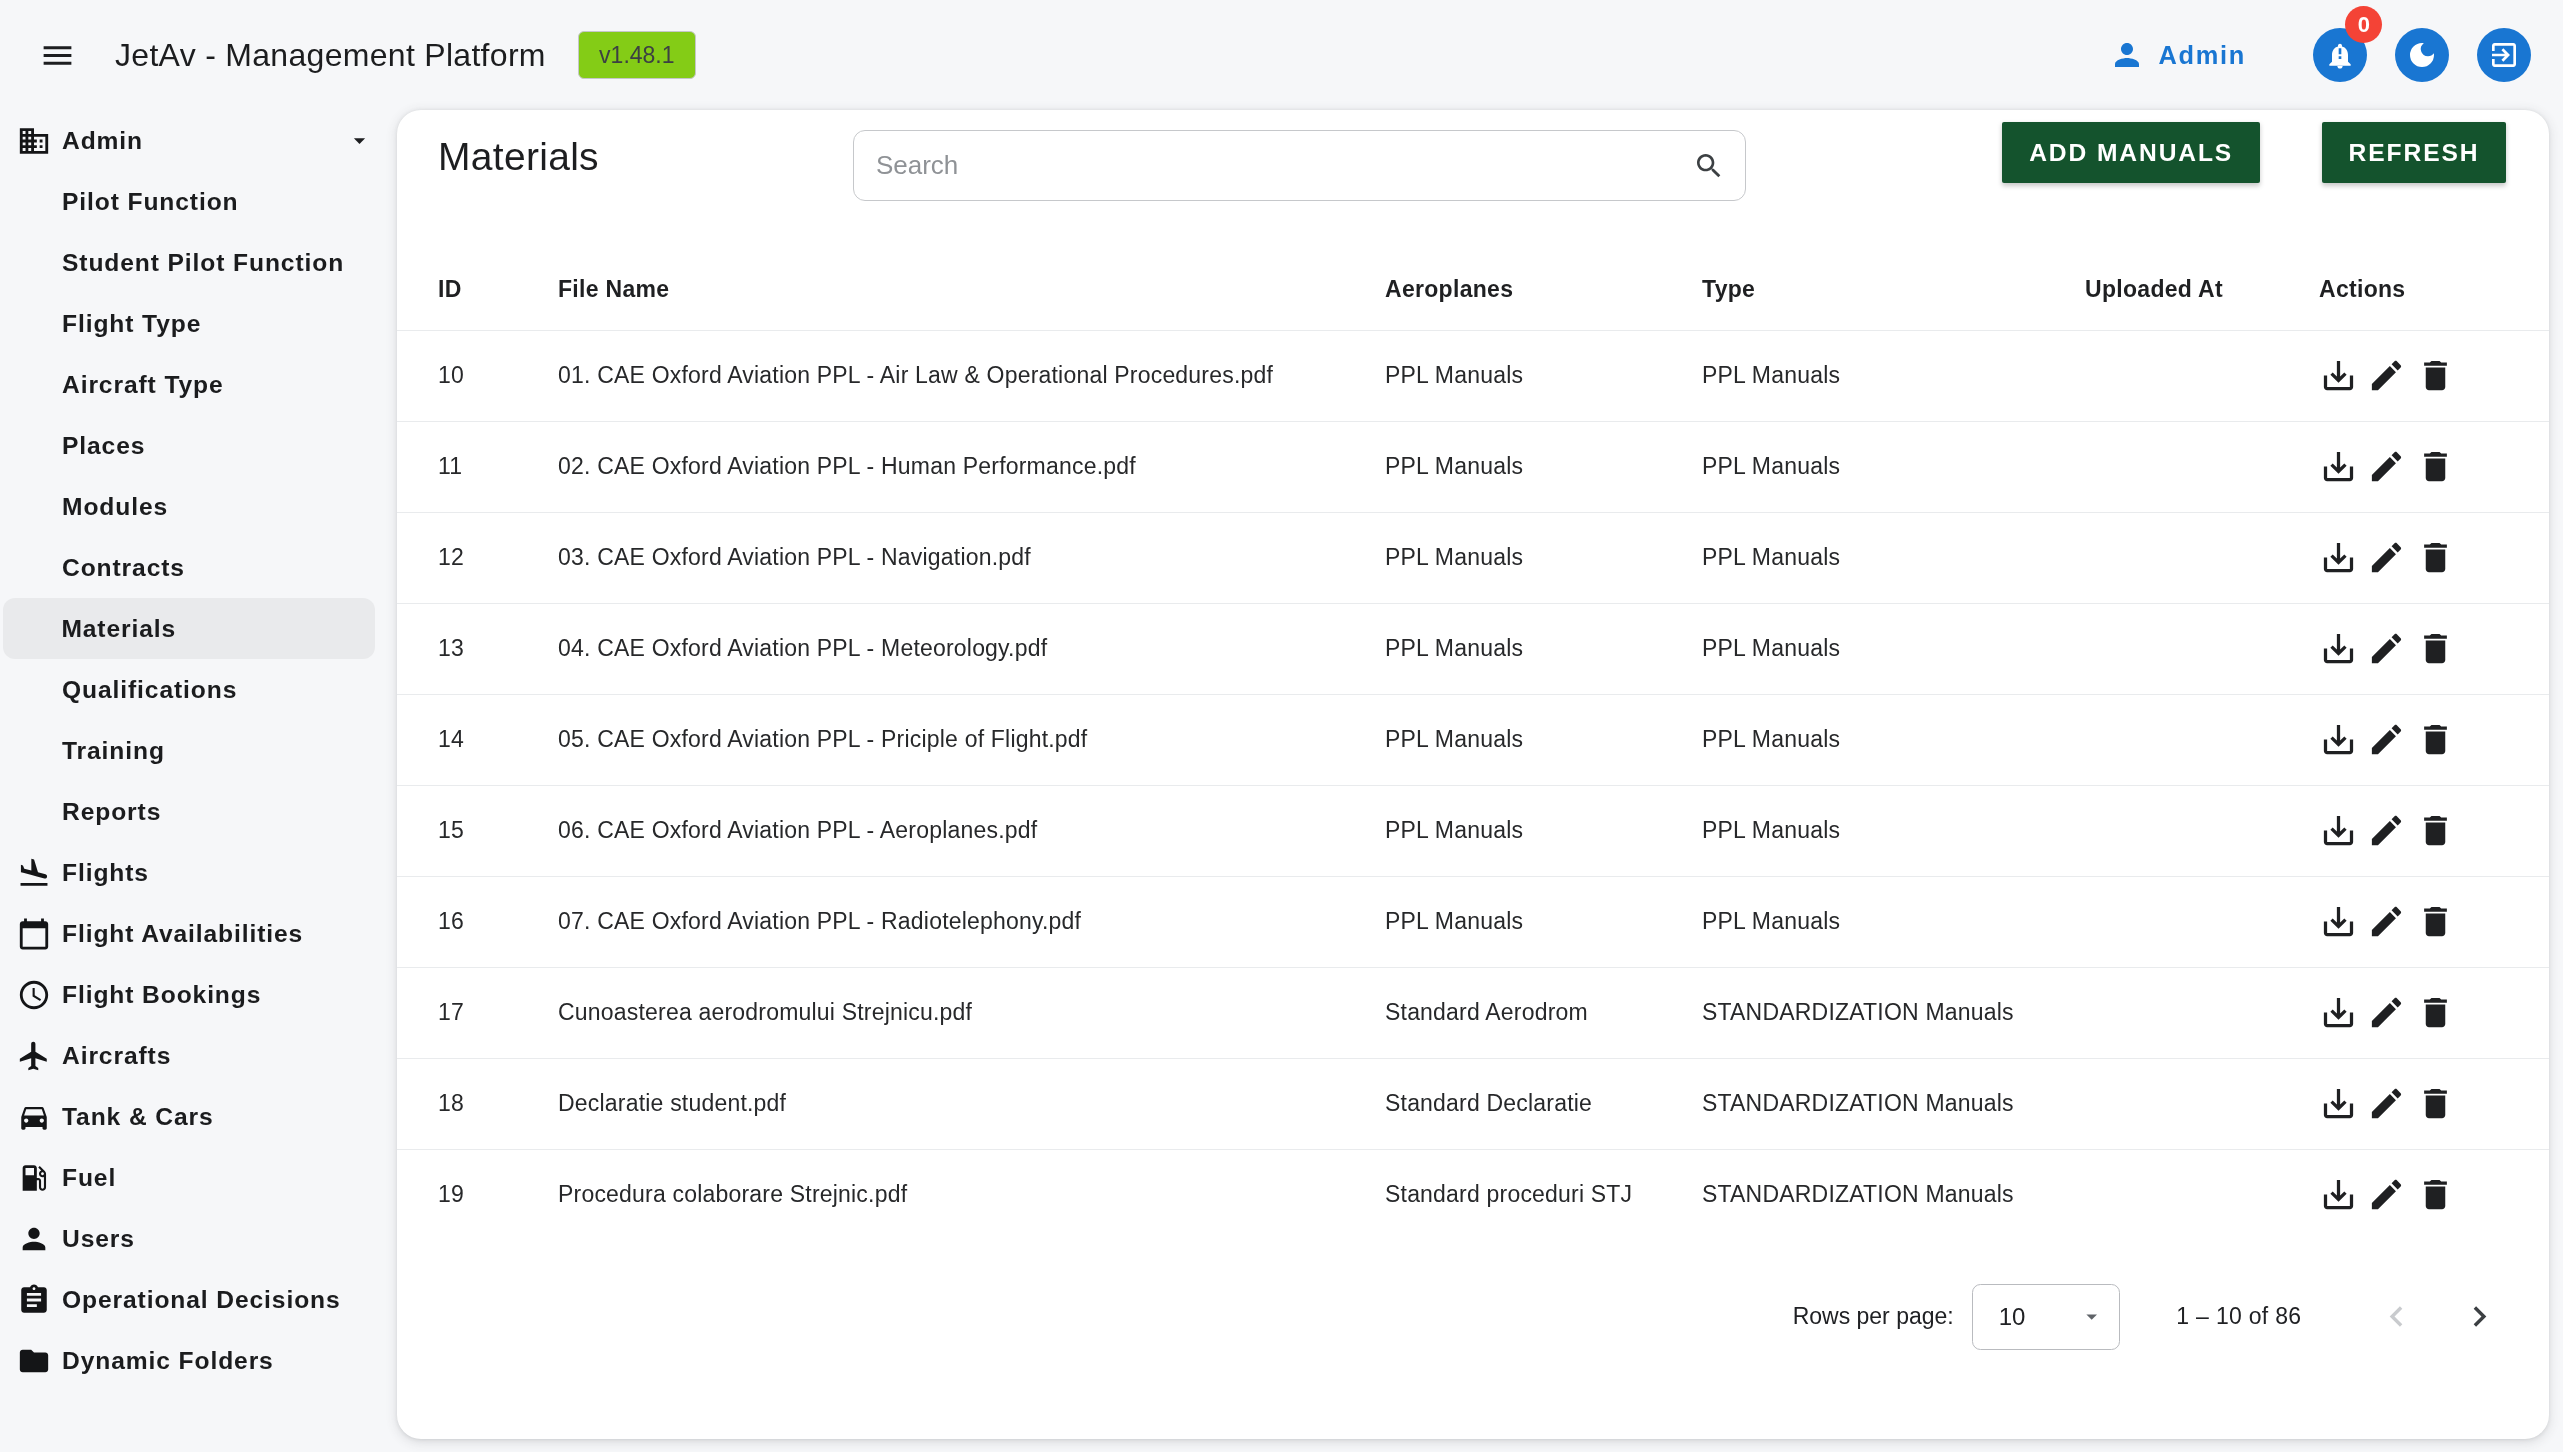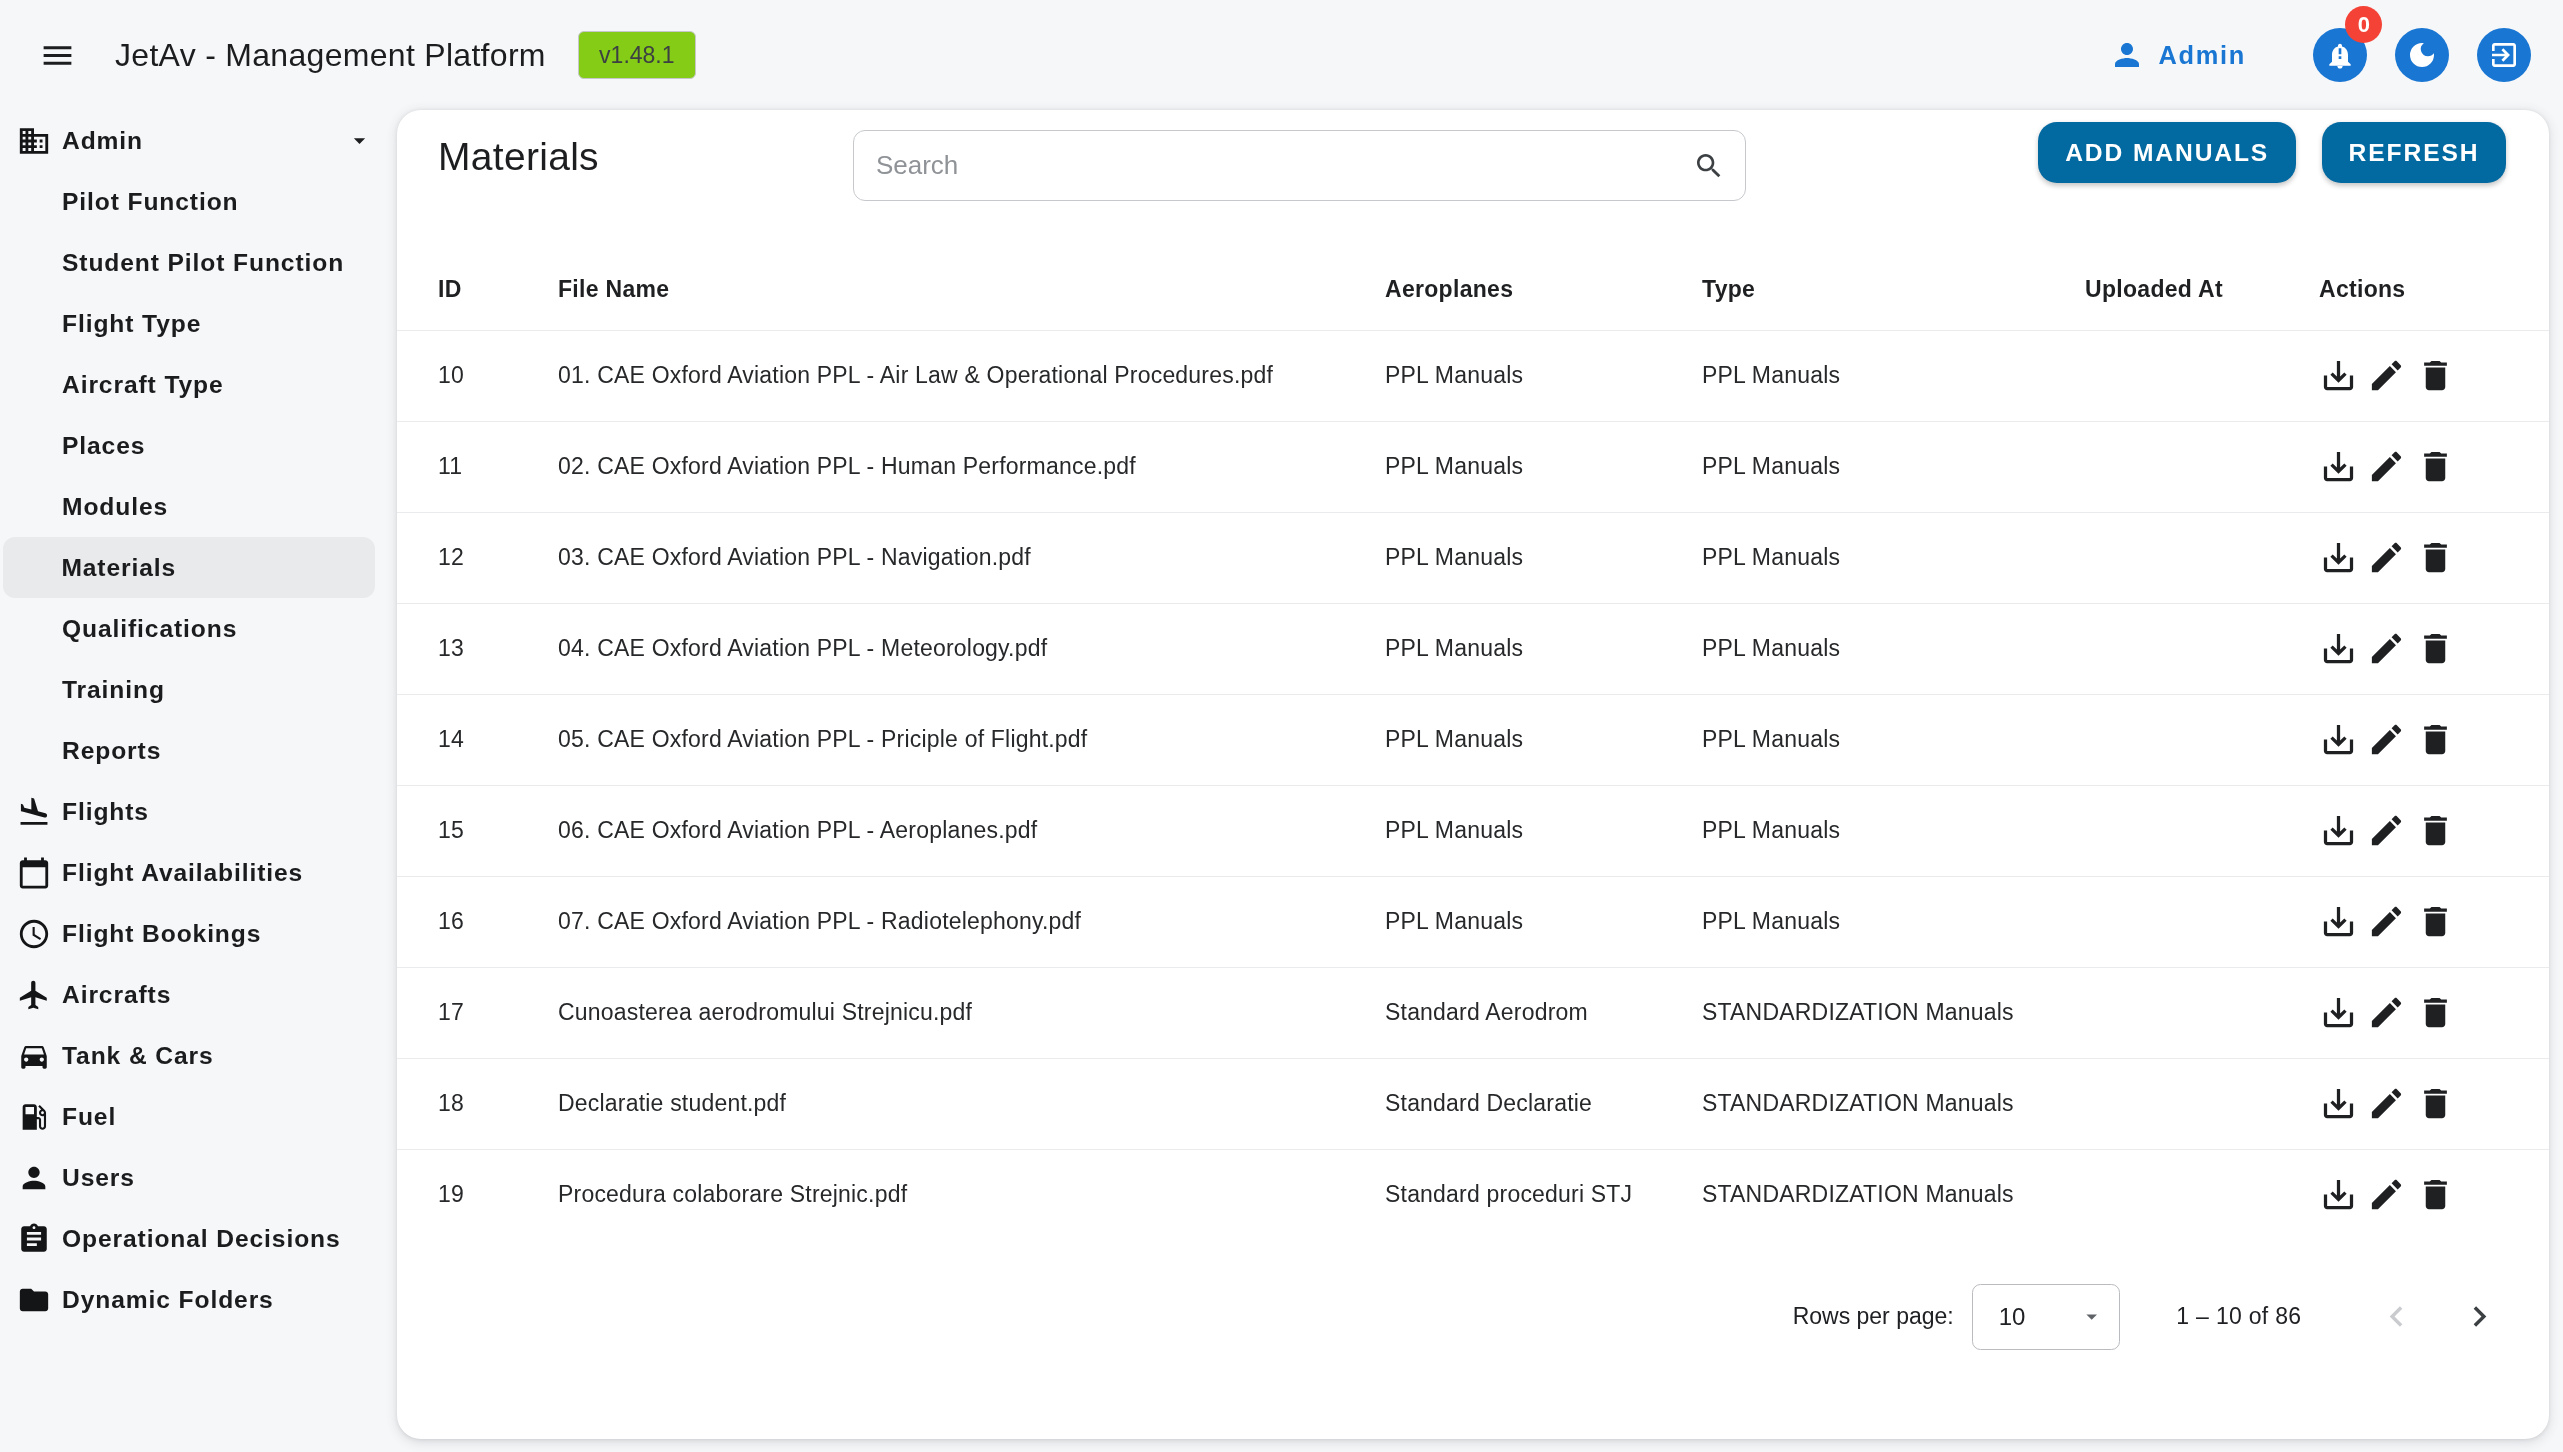--- a/index.html
+++ b/index.html
@@ -44,22 +44,22 @@
         box-sizing:border-box;overflow:hidden;}
   .card-header{display:flex;align-items:flex-start;padding:0 43px 0 41px;height:93px;}
   .page-title{font-size:39px;font-weight:500;margin:25.4px 0 0 0;letter-spacing:0.3px;color:#1d1e20;}
   .search-box{margin-left:254px;margin-top:20.3px;width:893px;height:71px;border:1.7px solid #c6c8cb;border-radius:12px;
               box-sizing:border-box;display:flex;align-items:center;padding:0 20.3px 0 22px;background:#fff;flex:none;}
   .search-box input{flex:1;border:none;outline:none;font-size:26px;color:#202124;background:transparent;padding:0;font-family:inherit;}
   .search-box input::placeholder{color:#8f9296;}
   .search-icon{width:32px;height:32px;color:#3c4043;flex:none;}
   .search-icon svg{width:32px;height:32px;}
   .header-buttons{margin-left:auto;margin-top:12px;display:flex;gap:25.4px;}
-  .btn{height:61px;background:#0369a1;color:#fff;border:none;border-radius:19px;font-size:24.6px;font-weight:bold;
-       letter-spacing:1.9px;padding:0 27px;cursor:pointer;box-shadow:0 2.5px 5.1px rgba(0,0,0,0.22);white-space:nowrap;}
+  .btn{height:61px;background:#14532d;color:#fff;border:none;border-radius:2px;font-size:24.6px;font-weight:bold;
+       letter-spacing:1.9px;padding:0 27px;cursor:pointer;box-shadow:0 2.5px 5.1px rgba(0,0,0,0.22);white-space:nowrap;margin-left:36px;}
 
   
   table{width:100%;border-collapse:collapse;table-layout:fixed;}
   th{text-align:left;font-size:23px;font-weight:bold;color:#1f2022;height:127px;vertical-align:middle;
      padding:47px 8.5px 0 0;box-sizing:border-box;letter-spacing:0.3px;}
   th.first{padding-left:41px;margin-left:8px;}
   tbody tr{border-top:1.7px solid #e9ebed;}
   tbody td{height:90px;font-size:23px;color:#27282a;vertical-align:middle;padding:0 8.5px 0 0;letter-spacing:0.2px;
            overflow:hidden;white-space:nowrap;}
   tbody td.first{padding-left:41px;}
@@ -222,20 +222,23 @@
       </div>
     <div class="nav-item sub">
         <span>Aircraft Type</span>
       </div>
     <div class="nav-item sub">
         <span>Places</span>
       </div>
     <div class="nav-item sub">
         <span>Modules</span>
       </div>
+    <div class="nav-item sub">
+        <span>Contracts</span>
+      </div>
     <div class="nav-item sub selected">
         <span>Materials</span>
       </div>
     <div class="nav-item sub">
         <span>Qualifications</span>
       </div>
     <div class="nav-item sub">
         <span>Training</span>
       </div>
     <div class="nav-item sub">

